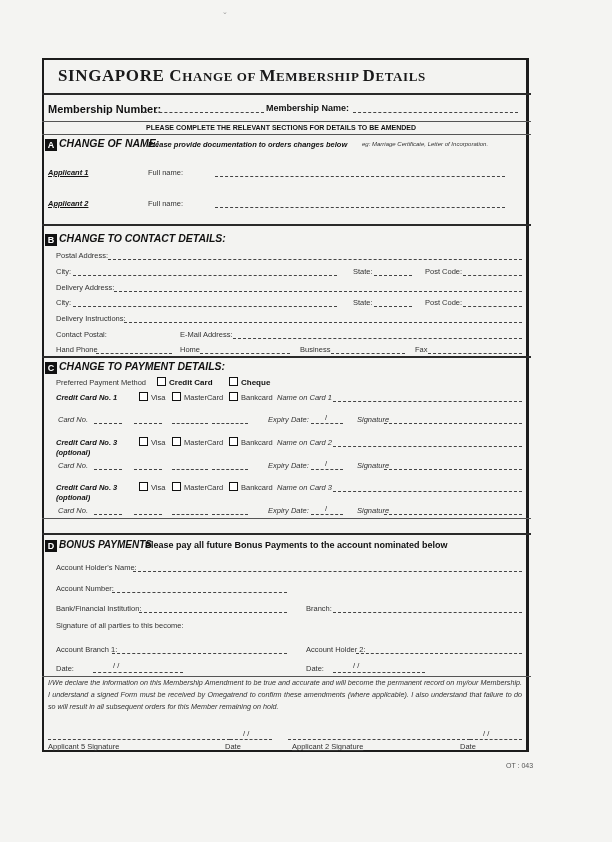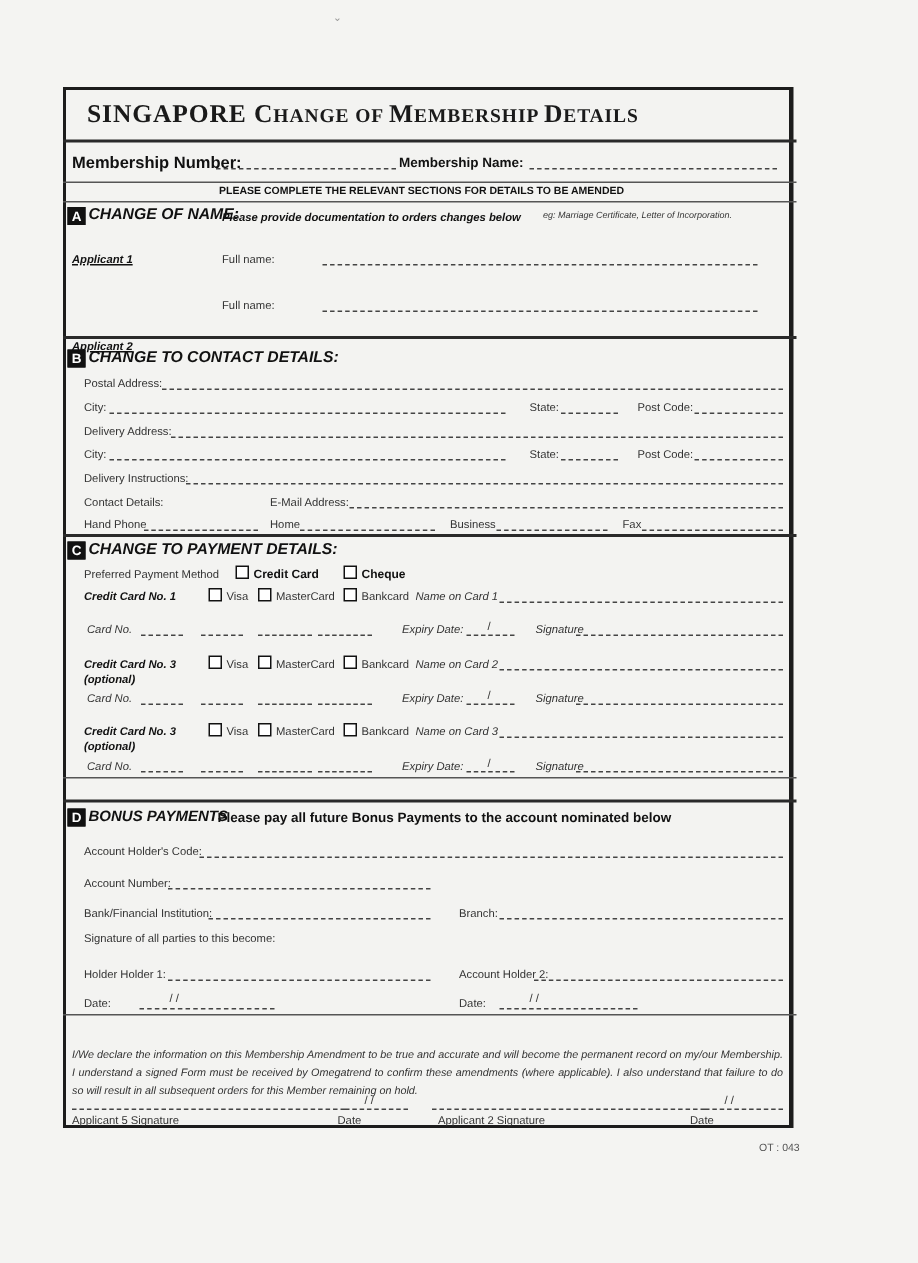--- a/index.html
+++ b/index.html
@@ -13,21 +13,21 @@
   .title .sc { font-size:13px; }
   .lbl { position:absolute; white-space:nowrap; font-size:7.5px; color:#333; }
   .lbl.b { font-weight:bold; color:#111; }
   .lbl.i { font-style:italic; }
   .lbl.bi { font-weight:bold; font-style:italic; color:#111; }
   .u { text-decoration:underline; }
   .dash { position:absolute; height:0; border-bottom:1px dashed #444; }
   .sec-head { position:absolute; white-space:nowrap; font-size:10.5px; font-weight:bold; font-style:italic; color:#111; }
   .badge { display:inline-block; width:10px; height:10px; background:#111; color:#fff; font-style:normal; font-size:9px; line-height:10px; text-align:center; margin-right:2px; vertical-align:-1px; border:1px solid #111; }
   .cb { display:inline-block; width:7px; height:7px; border:1px solid #111; background:#fff; margin-right:3px; vertical-align:-1px; }
-  .decl { left:48px; top:677px; width:474px; font-size:7.2px; font-style:italic; color:#333; line-height:12px; text-align:justify;margin-top:20px; }
+  .decl { left:48px; top:677px; width:474px; font-size:7.2px; font-style:italic; color:#333; line-height:12px; text-align:justify; }
   .code { left:506px; top:762px; font-size:7px; color:#555; }
   .mark { left:222px; top:8px; font-size:7px; color:#999; }
 </style>
 </head>
 <body>
 
 <div class="abs mark">⌄</div>
 
 <div class="abs frame"></div>
 
@@ -50,21 +50,21 @@
 <div class="sec-head" style="left:45px;top:137px;">
   <span class="badge">A</span><span>CHANGE OF NAME:</span>
 </div>
 <div class="lbl bi" style="left:148px;top:140px;">Please provide documentation to orders changes below</div>
 <div class="lbl i" style="left:362px;top:141px;font-size:6px;">eg: Marriage Certificate, Letter of Incorporation.</div>
 
 <div class="lbl bi u" style="left:48px;top:168px;">Applicant 1</div>
 <div class="lbl" style="left:148px;top:168px;">Full name:</div>
 <div class="dash" style="left:215px;top:176px;width:290px;"></div>
 
-<div class="lbl bi u" style="left:48px;top:199px;margin-top:27px;">Applicant 2</div>
+<div class="lbl bi u" style="left:48px;top:199px;">Applicant 2</div>
 <div class="lbl" style="left:148px;top:199px;">Full name:</div>
 <div class="dash" style="left:215px;top:207px;width:290px;"></div>
 
 <div class="hline" style="top:224px;"></div>
 
 <div class="sec-head" style="left:45px;top:232px;">
   <span class="badge">B</span><span>CHANGE TO CONTACT DETAILS:</span>
 </div>
 
 <div class="lbl" style="left:56px;top:251px;">Postal Address:</div>
@@ -83,21 +83,21 @@
 <div class="lbl" style="left:56px;top:298px;">City:</div>
 <div class="dash" style="left:73px;top:306px;width:264px;"></div>
 <div class="lbl" style="left:353px;top:298px;">State:</div>
 <div class="dash" style="left:374px;top:306px;width:38px;"></div>
 <div class="lbl" style="left:425px;top:298px;">Post Code:</div>
 <div class="dash" style="left:463px;top:306px;width:59px;"></div>
 
 <div class="lbl" style="left:56px;top:314px;">Delivery Instructions:</div>
 <div class="dash" style="left:124px;top:322px;width:398px;"></div>
 
-<div class="lbl" style="left:56px;top:330px;">Contact Details:</div>
+<div class="lbl" style="left:56px;top:330px;">Contact Postal:</div>
 <div class="lbl" style="left:180px;top:330px;">E-Mail Address:</div>
 <div class="dash" style="left:233px;top:338px;width:289px;"></div>
 
 <div class="lbl" style="left:56px;top:345px;">Hand Phone</div>
 <div class="dash" style="left:96px;top:353px;width:76px;"></div>
 <div class="lbl" style="left:180px;top:345px;">Home</div>
 <div class="dash" style="left:200px;top:353px;width:90px;"></div>
 <div class="lbl" style="left:300px;top:345px;">Business</div>
 <div class="dash" style="left:331px;top:353px;width:74px;"></div>
 <div class="lbl" style="left:415px;top:345px;">Fax</div>
@@ -170,34 +170,34 @@
 <div class="dash" style="left:384px;top:514px;width:138px;"></div>
 
 <div class="hline thin" style="top:518px;"></div>
 <div class="hline" style="top:533px;"></div>
 
 <div class="sec-head" style="left:45px;top:539px;font-size:10px;">
   <span class="badge">D</span><span>BONUS PAYMENTS</span>
 </div>
 <div class="lbl b" style="left:145px;top:540px;font-size:9px;">Please pay all future Bonus Payments to the account nominated below</div>
 
-<div class="lbl" style="left:56px;top:563px;">Account Holder's Code:</div>
+<div class="lbl" style="left:56px;top:563px;">Account Holder's Name:</div>
 <div class="dash" style="left:133px;top:571px;width:389px;"></div>
 
 <div class="lbl" style="left:56px;top:584px;">Account Number:</div>
 <div class="dash" style="left:112px;top:592px;width:175px;"></div>
 
 <div class="lbl" style="left:56px;top:604px;">Bank/Financial Institution:</div>
 <div class="dash" style="left:139px;top:612px;width:148px;"></div>
 <div class="lbl" style="left:306px;top:604px;">Branch:</div>
 <div class="dash" style="left:333px;top:612px;width:189px;"></div>
 
 <div class="lbl" style="left:56px;top:621px;">Signature of all parties to this become:</div>
 
-<div class="lbl" style="left:56px;top:645px;">Holder Holder 1:</div>
+<div class="lbl" style="left:56px;top:645px;">Account Branch 1:</div>
 <div class="dash" style="left:112px;top:653px;width:175px;"></div>
 <div class="lbl" style="left:306px;top:645px;">Account Holder 2:</div>
 <div class="dash" style="left:356px;top:653px;width:166px;"></div>
 
 <div class="lbl" style="left:56px;top:664px;">Date:</div>
 <div class="dash" style="left:93px;top:672px;width:90px;"></div>
 <div class="lbl" style="left:113px;top:661px;">/         /</div>
 <div class="lbl" style="left:306px;top:664px;">Date:</div>
 <div class="dash" style="left:333px;top:672px;width:92px;"></div>
 <div class="lbl" style="left:353px;top:661px;">/         /</div>
@@ -208,16 +208,16 @@
 
 <div class="dash" style="left:48px;top:739px;width:182px;"></div>
 <div class="dash" style="left:230px;top:739px;width:42px;"></div>
 <div class="lbl" style="left:243px;top:729px;">/    /</div>
 <div class="lbl" style="left:48px;top:742px;">Applicant 5 Signature</div>
 <div class="lbl" style="left:225px;top:742px;">Date</div>
 
 <div class="dash" style="left:288px;top:739px;width:182px;"></div>
 <div class="dash" style="left:470px;top:739px;width:52px;"></div>
 <div class="lbl" style="left:483px;top:729px;">/    /</div>
-<div class="lbl" style="left:292px;top:742px;">Applicant 2 Signature</div>
+<div class="lbl" style="left:292px;top:742px;text-decoration:underline;">Applicant 2 Signature</div>
 <div class="lbl" style="left:460px;top:742px;">Date</div>
 
 <div class="abs code">OT : 043</div>
 
 </body></html>

